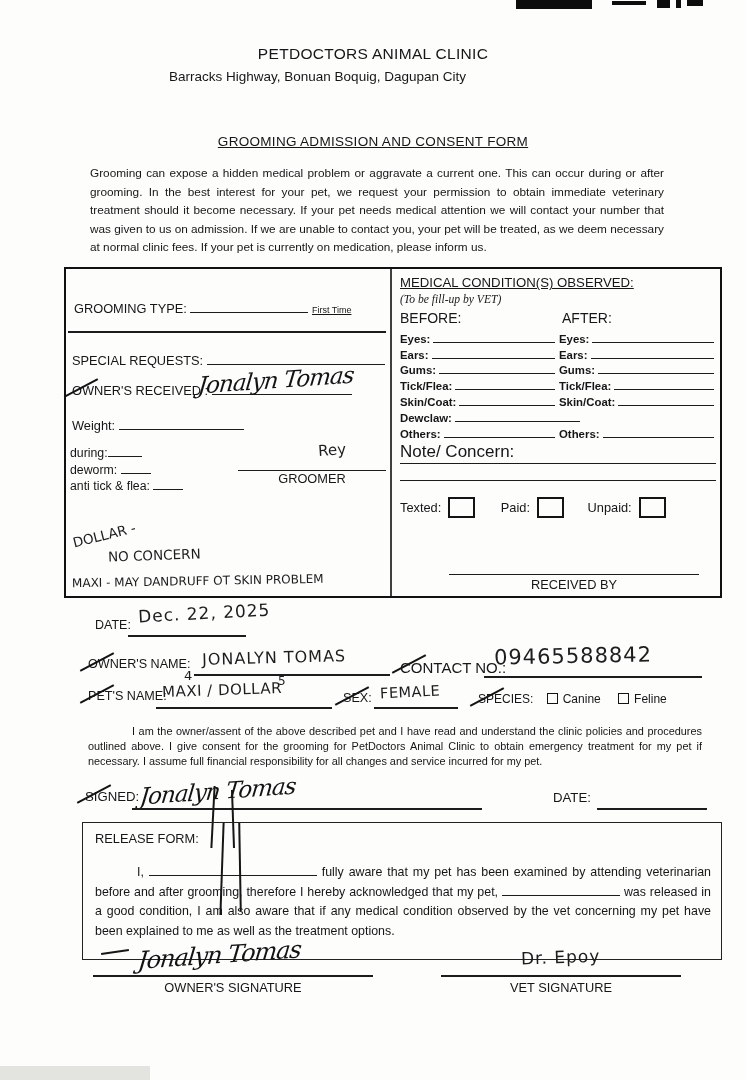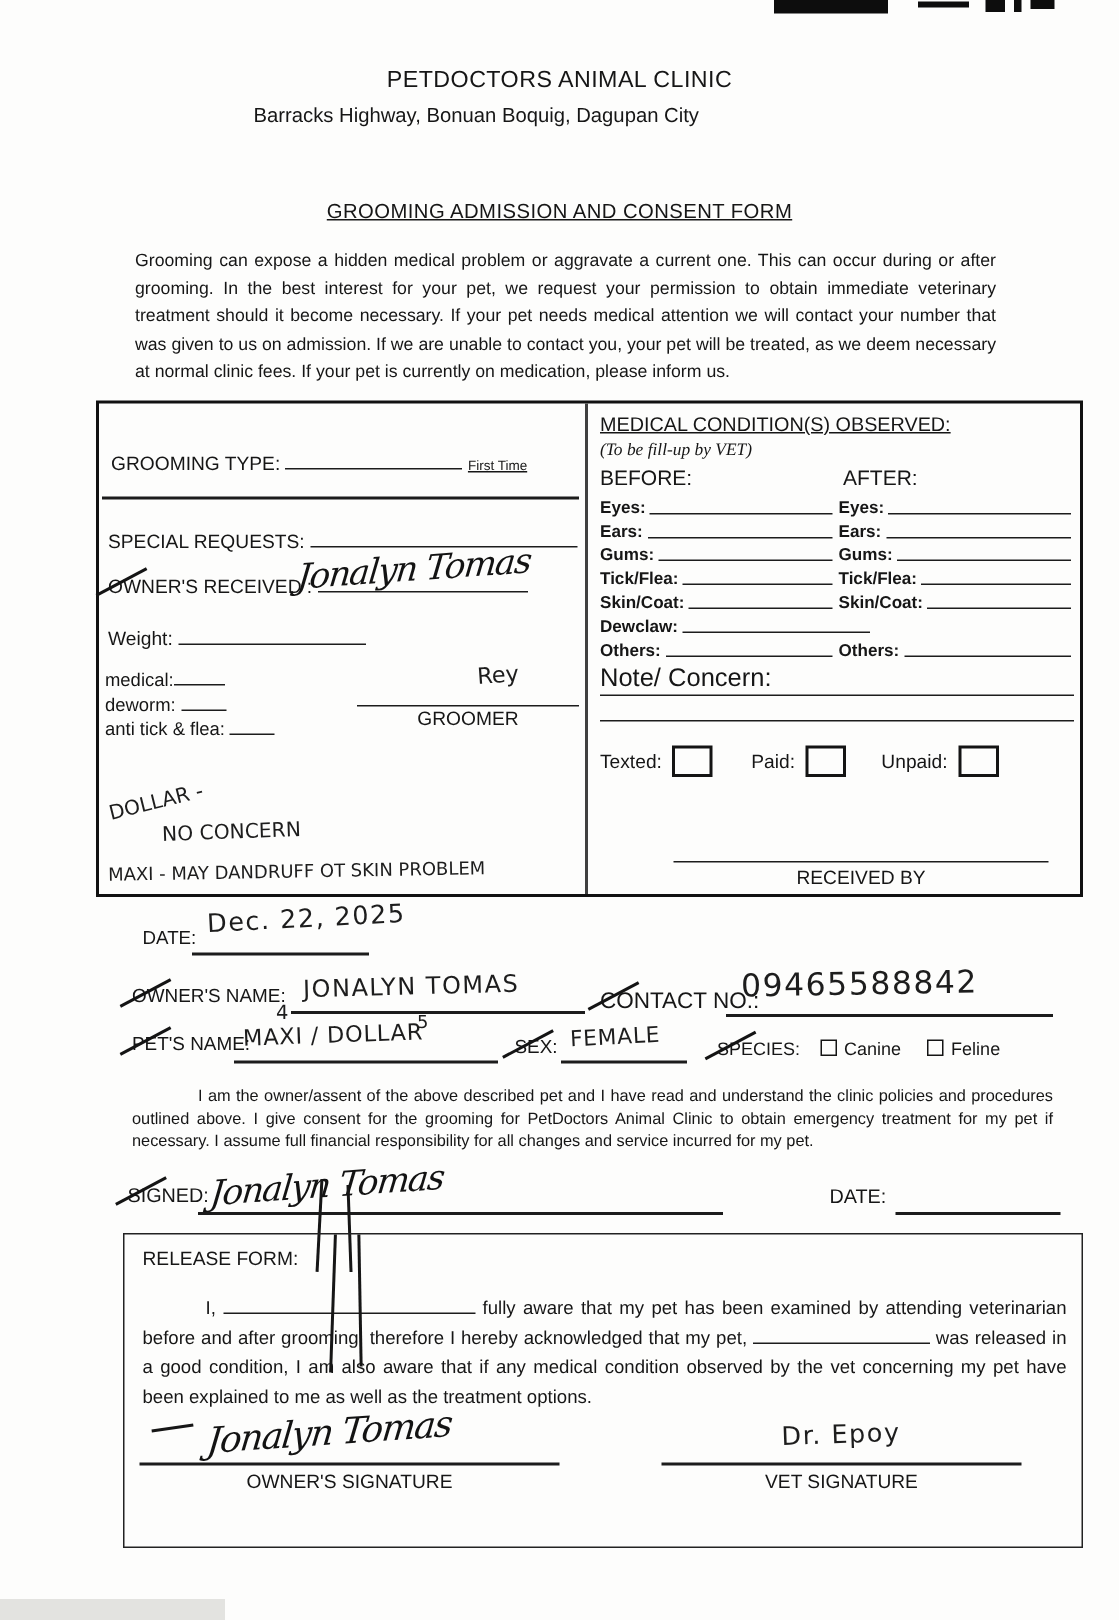--- a/index.html
+++ b/index.html
@@ -74,21 +74,21 @@
         <span class="line" style="width:140px;"></span>
       </div>
       <div class="abs sig" style="left:132px; top:98px; font-size:23px;">Jonalyn Tomas</div>
 
       <div class="abs" style="left:6px; top:149px; font-size:12.8px;">
         <span class="b">Weight:</span>
         <span class="line" style="width:125px;"></span>
       </div>
 
       <div class="abs" style="left:4px; top:176px; font-size:12.3px; line-height:16.5px;">
-        <div><span class="b">medical:</span><span class="line" style="width:34px;"></span></div>
+        <div><span class="b">during:</span><span class="line" style="width:34px;"></span></div>
         <div><span class="b">deworm:</span> <span class="line" style="width:30px;"></span></div>
         <div><span class="b">anti tick &amp; flea:</span> <span class="line" style="width:30px;"></span></div>
       </div>
 
       <div class="abs ctr" style="left:172px; top:172px; width:148px;">
         <div class="hw" style="font-size:15px; transform:rotate(-4deg); margin-left:40px;">Rey</div>
         <div class="hline" style="left:0; top:29px; width:148px;"></div>
         <div class="b" style="font-size:12.8px; margin-top:12px;">GROOMER</div>
       </div>
 
@@ -231,21 +231,21 @@
     <span class="b tick">SIGNED:</span>
   </div>
   <div class="abs sig" style="left:140px; top:778px; font-size:23px;">Jonalyn Tomas</div>
   <div class="hline" style="left:132px; top:808px; width:350px; border-bottom-width:2px;"></div>
   <div class="abs b" style="left:553px; top:790px; font-size:13.2px;">DATE:</div>
   <div class="hline" style="left:597px; top:808px; width:110px; border-bottom-width:2px;"></div>
 
   <div class="abs" style="left:212px; top:786px; width:2px; height:62px; background:#161616; transform:rotate(3deg);"></div>
   <div class="abs" style="left:232px; top:790px; width:2px; height:58px; background:#161616; transform:rotate(-2deg);"></div>
 
-  <div class="abs" style="left:82px; top:822px; width:640px; height:210px; border:1.8px solid #222;">
+  <div class="abs" style="left:82px; top:822px; width:640px; height:138px; border:1.8px solid #222;">
     <div class="abs b" style="left:12px; top:8px; font-size:12.8px;">RELEASE FORM:</div>
 
     <div class="abs jst" style="left:12px; top:40px; width:616px; font-size:12.4px; line-height:19.5px; font-weight:500;">
       <span style="display:inline-block; width:42px;"></span><span>I,</span>
       <span class="blank" style="width:168px;"></span>
       <span>fully aware that my pet has been examined by attending veterinarian before and after grooming, therefore I hereby acknowledged that my pet,</span>
       <span class="blank" style="width:118px;"></span>
       <span>was released in a good condition, I am also aware that if any medical condition observed by the vet concerning my pet have been explained to me as well as the treatment options.</span>
     </div>
 

